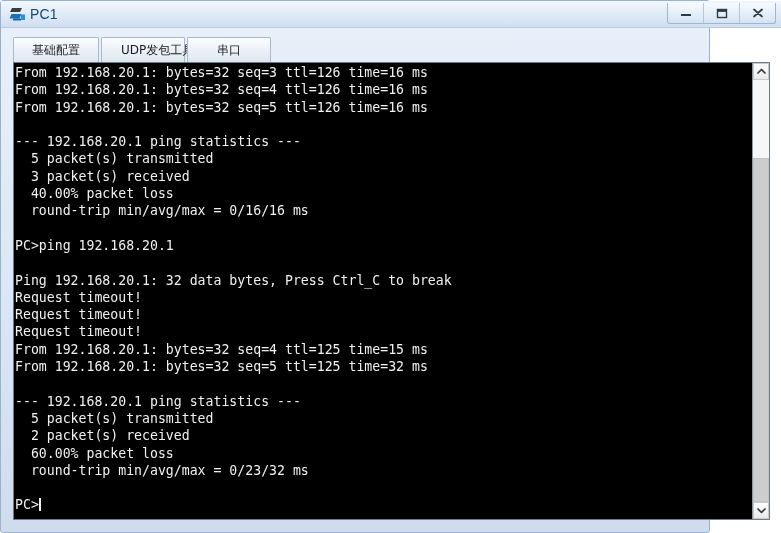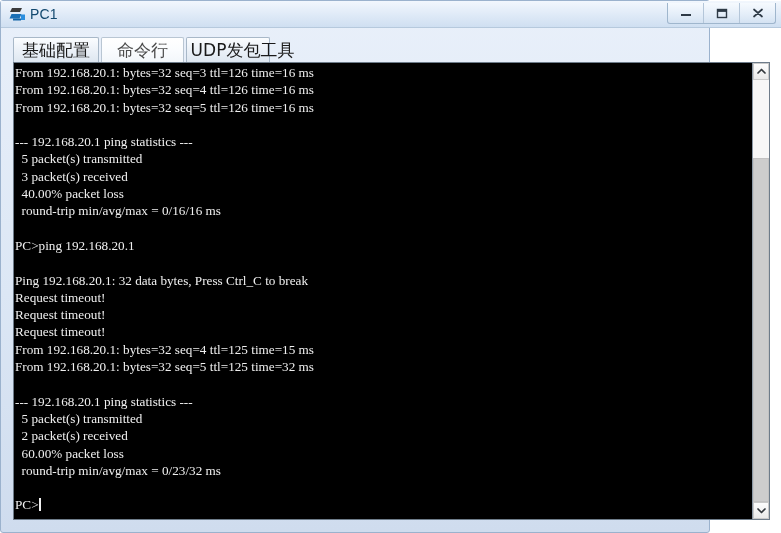--- a/index.html
+++ b/index.html
@@ -82,21 +82,21 @@
     height: 28px;
     display: flex;
     align-items: flex-end;
   }
   .tab {
     height: 26px;
     box-sizing: border-box;
     display: flex;
     align-items: center;
     justify-content: center;
-    font-size: 17px;
+    font-size: 12px;
     color: #1a1a1a;
     border: 1px solid #a8b8c8;
     border-bottom: none;
     border-radius: 2px 2px 0 0;
     background: linear-gradient(to bottom, #fbfdff 0%, #eef3f9 40%, #dde6f0 100%);
     margin-right: 2px;
     padding: 0 6px;
     white-space: nowrap;
     font-family: "DejaVu Sans", "Liberation Sans", sans-serif;
   }
@@ -134,21 +134,21 @@
   .term-lines {
     position: absolute;
     left: 1px; top: 1px;
     font-family: "DejaVu Sans Mono", "Liberation Mono", monospace;
     font-size: 13.2px;
     line-height: 17.3px;
     color: #f0f0f0;
     white-space: pre;
     letter-spacing: 0px;
   }
-  .term-line { height: 17.3px; font-family: Liberation Serif, serif; }
+  .term-line { height: 17.3px; }
   .cursor {
     display: inline-block;
     width: 2px;
     height: 13px;
     background: #f0f0f0;
     vertical-align: -2px;
   }
 
   
   .scrollbar {
@@ -223,22 +223,22 @@
       <div class="winbtn">
         <svg width="14" height="12" viewBox="0 0 14 12">
           <path d="M3 2.5 L11 9.5 M11 2.5 L3 9.5" stroke="#2e3a46" stroke-width="1.7" stroke-linecap="round" fill="none"></path>
         </svg>
       </div>
     </div>
   </div>
 
   <div class="tabstrip">
     <div class="tab tab-w1">基础配置</div>
-    <div class="tab tab-w2 selected">命令行</div>
     <div class="tab tab-w4">UDP发包工具</div>
+    <div class="tab tab-w5">串口</div>
   </div>
 
   <div class="term-wrap">
     <div class="term">
       <div class="term-lines" id="term-lines"><div class="term-line">From 192.168.20.1: bytes=32 seq=3 ttl=126 time=16 ms</div><div class="term-line">From 192.168.20.1: bytes=32 seq=4 ttl=126 time=16 ms</div><div class="term-line">From 192.168.20.1: bytes=32 seq=5 ttl=126 time=16 ms</div><div class="term-line"></div><div class="term-line">--- 192.168.20.1 ping statistics ---</div><div class="term-line">  5 packet(s) transmitted</div><div class="term-line">  3 packet(s) received</div><div class="term-line">  40.00% packet loss</div><div class="term-line">  round-trip min/avg/max = 0/16/16 ms</div><div class="term-line"></div><div class="term-line">PC&gt;ping 192.168.20.1</div><div class="term-line"></div><div class="term-line">Ping 192.168.20.1: 32 data bytes, Press Ctrl_C to break</div><div class="term-line">Request timeout!</div><div class="term-line">Request timeout!</div><div class="term-line">Request timeout!</div><div class="term-line">From 192.168.20.1: bytes=32 seq=4 ttl=125 time=15 ms</div><div class="term-line">From 192.168.20.1: bytes=32 seq=5 ttl=125 time=32 ms</div><div class="term-line"></div><div class="term-line">--- 192.168.20.1 ping statistics ---</div><div class="term-line">  5 packet(s) transmitted</div><div class="term-line">  2 packet(s) received</div><div class="term-line">  60.00% packet loss</div><div class="term-line">  round-trip min/avg/max = 0/23/32 ms</div><div class="term-line"></div><div class="term-line">PC&gt;<span class="cursor"></span></div></div>
     </div>
 
     <div class="scrollbar">
       <div class="sb-btn sb-up">
         <svg width="9" height="7" viewBox="0 0 9 7">

